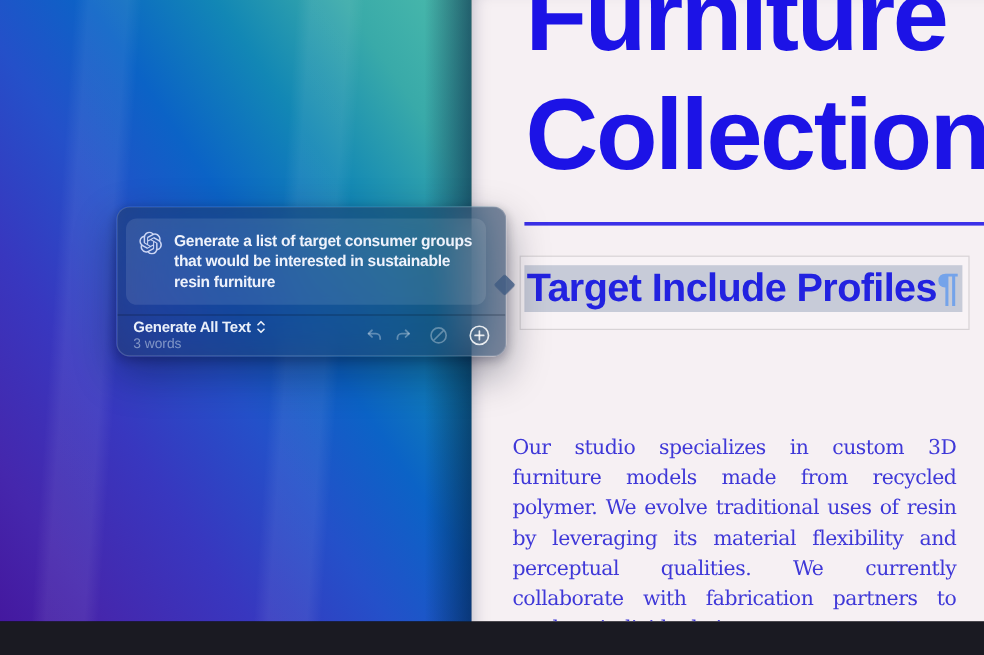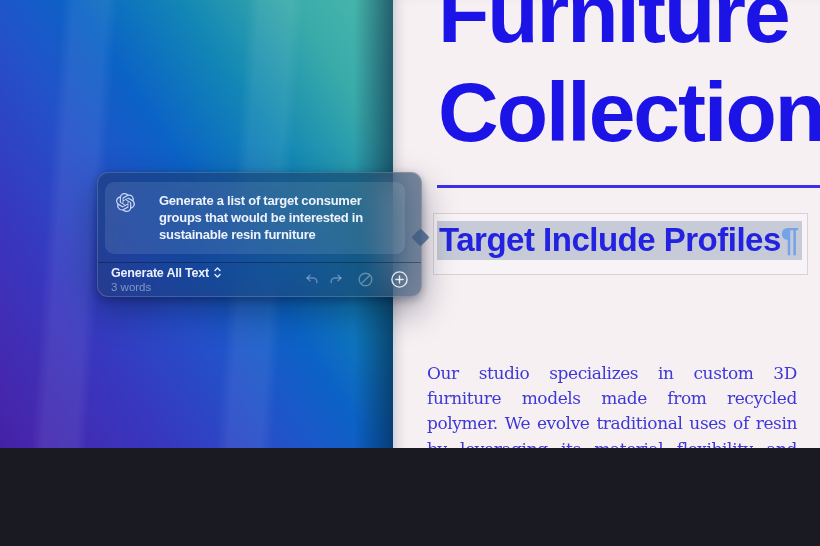--- a/index.html
+++ b/index.html
@@ -1,20 +1,20 @@
 <!DOCTYPE html>
 <html><head>
 <meta charset="utf-8">
 <style>
   html,body { margin:0; padding:0; background:#1a1a22; }
   * { box-sizing: border-box; }
 
   .screen {
     position: relative;
-    width: 820px; height: 448px;
+    width: 820px; height: 518px;
     overflow: hidden;
     font-family: "Liberation Sans", sans-serif;
     background: #000000;
   }
 
   
   .wallpaper {
     position: absolute; left:0; top:0; width:393px; height:546px;
     background:
       linear-gradient(to right, rgba(0,0,0,0) 90%, rgba(3,26,62,0.55) 99.5%),
@@ -74,21 +74,21 @@
   .popup-tail {
     position:absolute; right:-6px; top:58px; width:13px; height:13px;
     background:rgba(64,92,130,0.82);
     -webkit-backdrop-filter: blur(22px);
     backdrop-filter: blur(22px);
     transform:rotate(45deg); border-radius:2px;
   }
   .prompt-bubble {
     position:absolute; left:7px; top:9px; width:300px; height:72px;
     border-radius:9px; background:rgba(255,255,255,0.10);
-    display:flex; align-items:flex-start; gap:24px;
+    display:flex; align-items:flex-start; gap:10px;
     padding:10px 8px 10px 11px;
   }
   .openai-icon { width:19px; height:19px; flex:0 0 auto; margin-top:1px; }
   .prompt-text {
     color:#eef2fb; font-size:13px; line-height:17px;
     font-weight:600; letter-spacing:-0.25px;
   }
   .popup-footer {
     position:absolute; left:0; right:0; top:89px; height:36px;
     border-top:1px solid rgba(10,18,38,0.42);

